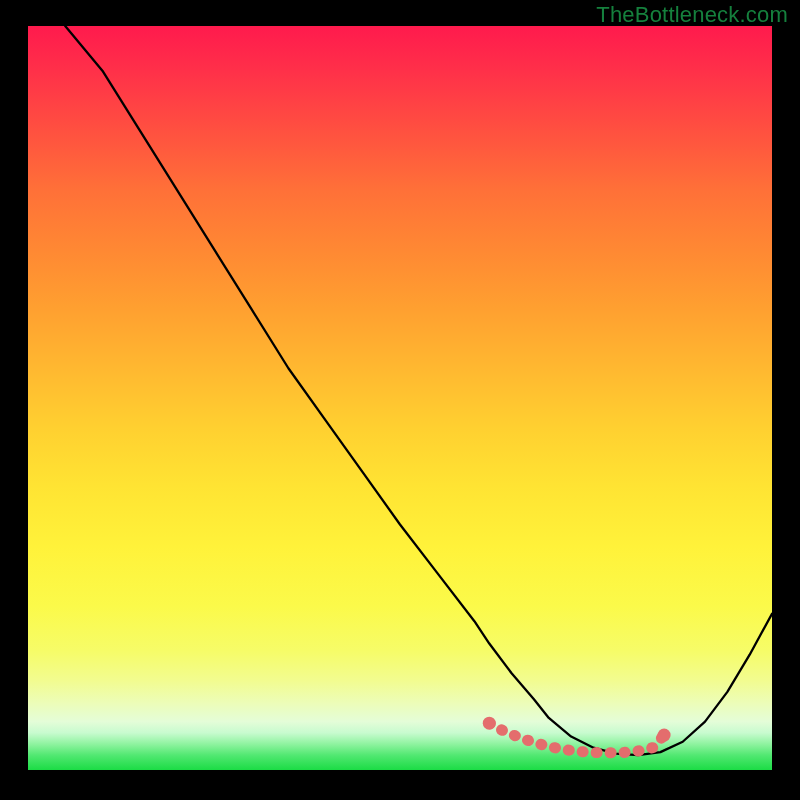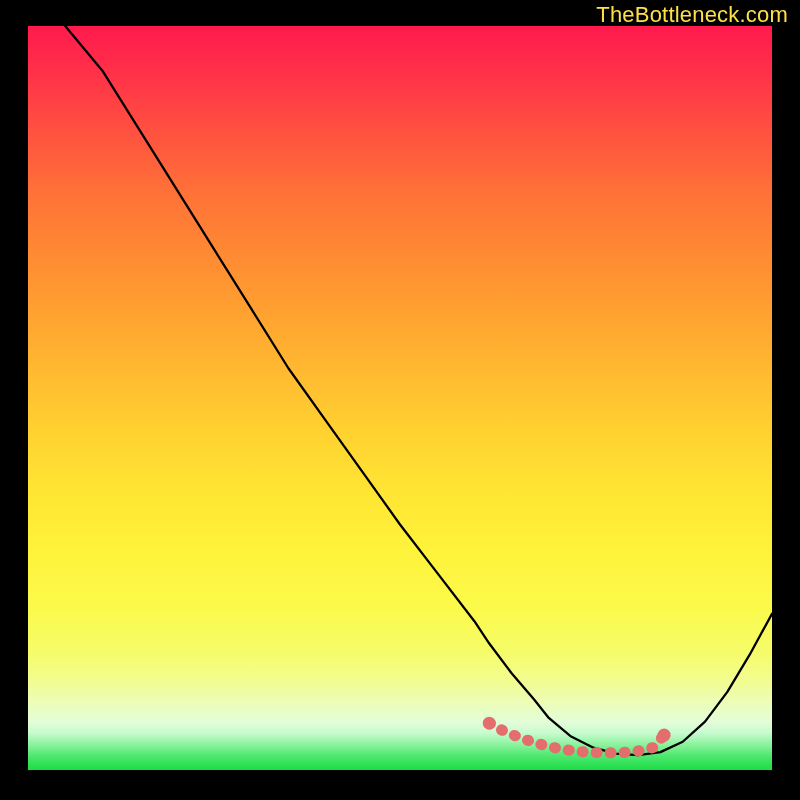--- a/index.html
+++ b/index.html
@@ -49,21 +49,21 @@
     position: absolute;
     left: 0;
     top: 0;
     width: 744px;
     height: 744px;
   }
   .watermark {
     position: absolute;
     top: 2px;
     right: 12px;
-    color: #fde047;
+    color: #15803d;
     font-family: Arial, Helvetica, sans-serif;
     font-size: 22px;
     font-weight: 500;
     letter-spacing: 0.2px;
   }
 </style>
 </head>
 <body>
 
 <div class="chart-container">

